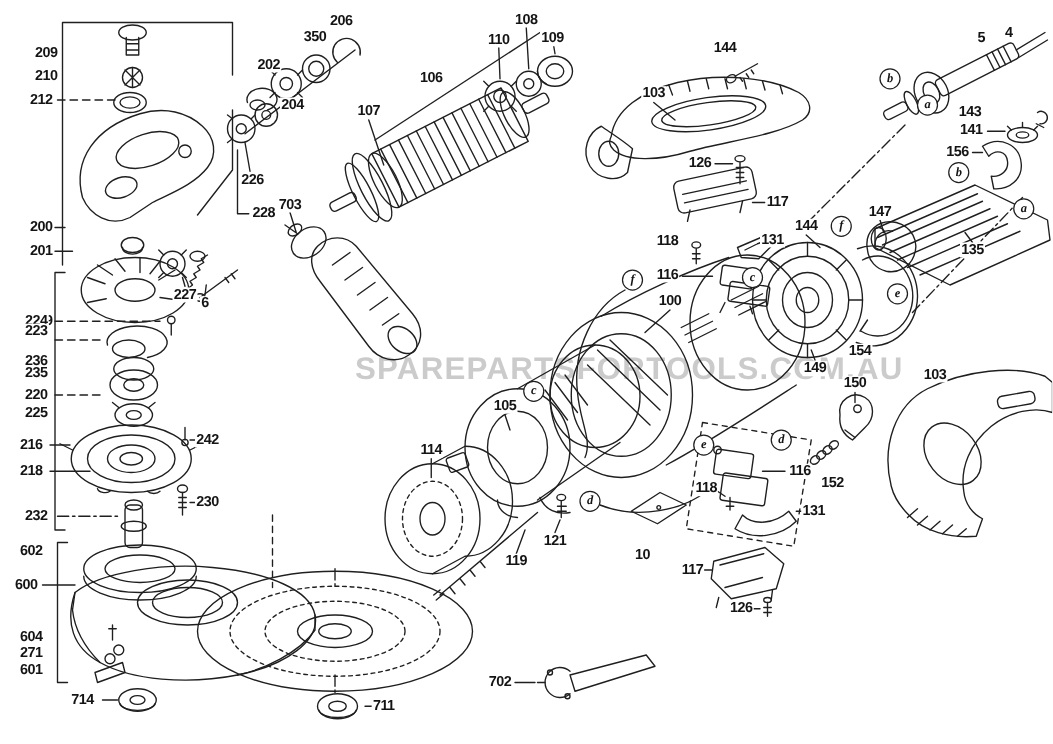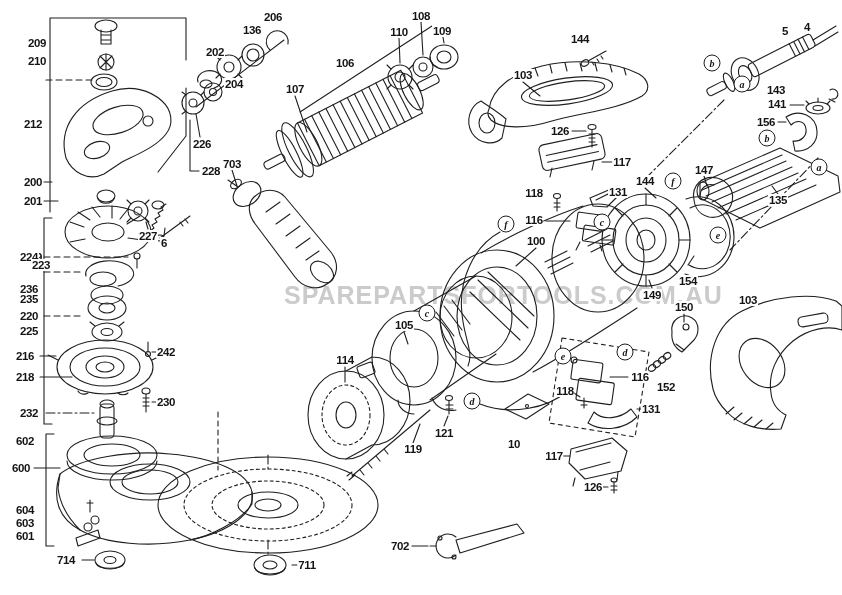--- a/index.html
+++ b/index.html
@@ -323,46 +323,46 @@
       <path d="M456 540 L517 524 L524 533 L460 553 Z"></path>
       <circle cx="440" cy="538" r="2"></circle>
         <circle cx="454" cy="557" r="2"></circle>
       <path d="M436 546 h-6 M412 546 H428"></path>
     </g>
   </svg>
 
   <div class="lbl-layer">
       <div class="callout" style="left: 37px; top: 43px; text-align: center;">209</div>
       <div class="callout" style="left: 37px; top: 61px;">210</div>
-      <div class="callout" style="left: 33px; top: 80px; margin-top: 44px;">212</div>
+      <div class="callout" style="left: 33px; top: 80px;">212</div>
       <div class="callout" style="left: 33px; top: 182px;">200</div>
       <div class="callout" style="left: 33px; top: 201px;">201</div>
       <div class="callout" style="left: 33px; top: 228px; margin-top: 29px;">229</div>
       <div class="callout" style="left: 29px; top: 257px;">224</div>
-      <div class="callout" style="left: 29px; top: 265px; margin-left: 12px;">223</div>
+      <div class="callout" style="left: 29px; top: 265px;">223</div>
       <div class="callout" style="left: 29px; top: 289px;">236</div>
       <div class="callout" style="left: 29px; top: 299px;">235</div>
       <div class="callout" style="left: 29px; top: 316px;">220</div>
       <div class="callout" style="left: 29px; top: 331px;">225</div>
       <div class="callout" style="left: 25px; top: 356px;">216</div>
       <div class="callout" style="left: 25px; top: 377px;">218</div>
       <div class="callout" style="left: 29px; top: 413px;">232</div>
       <div class="callout" style="left: 25px; top: 441px;">602</div>
       <div class="callout" style="left: 21px; top: 468px;">600</div>
       <div class="callout" style="left: 25px; top: 510px;">604</div>
-      <div class="callout" style="left: 25px; top: 523px;">603</div>
+      <div class="callout" style="left: 25px; top: 523px;">271</div>
       <div class="callout" style="left: 25px; top: 536px;">601</div>
       <div class="callout" style="left: 66px; top: 560px;">714</div>
       <div class="callout" style="left: 148px; top: 236px;">227</div>
       <div class="callout" style="left: 164px; top: 243px;">6</div>
       <div class="callout" style="left: 166px; top: 352px;">242</div>
       <div class="callout" style="left: 166px; top: 402px;">230</div>
       <div class="callout" style="left: 215px; top: 52px;">202</div>
       <div class="callout" style="left: 234px; top: 41px; margin-top: 43px;">204</div>
-      <div class="callout" style="left: 252px; top: 30px;">136</div>
+      <div class="callout" style="left: 252px; top: 30px;">350</div>
       <div class="callout" style="left: 273px; top: 17px;">206</div>
       <div class="callout" style="left: 202px; top: 144px;">226</div>
       <div class="callout" style="left: 211px; top: 171px;">228</div>
       <div class="callout" style="left: 232px; top: 164px;">703</div>
       <div class="callout" style="left: 295px; top: 89px;">107</div>
       <div class="callout" style="left: 345px; top: 63px;">106</div>
       <div class="callout" style="left: 399px; top: 32px;">110</div>
       <div class="callout" style="left: 421px; top: 16px;">108</div>
       <div class="callout" style="left: 442px; top: 31px;">109</div>
       <div class="callout" style="left: 523px; top: 75px;">103</div>

